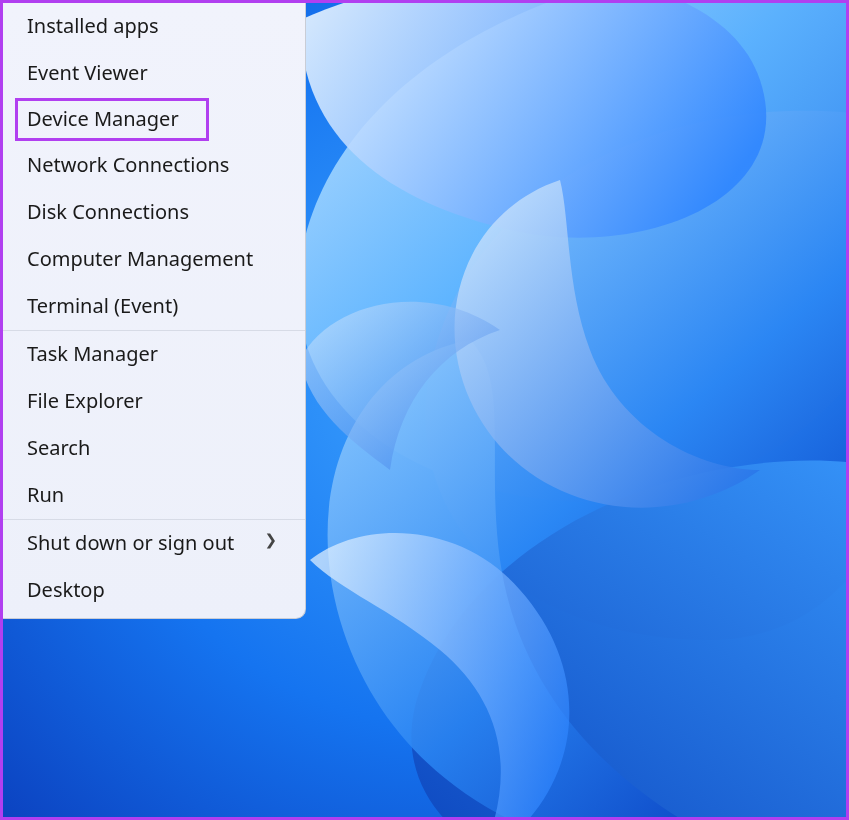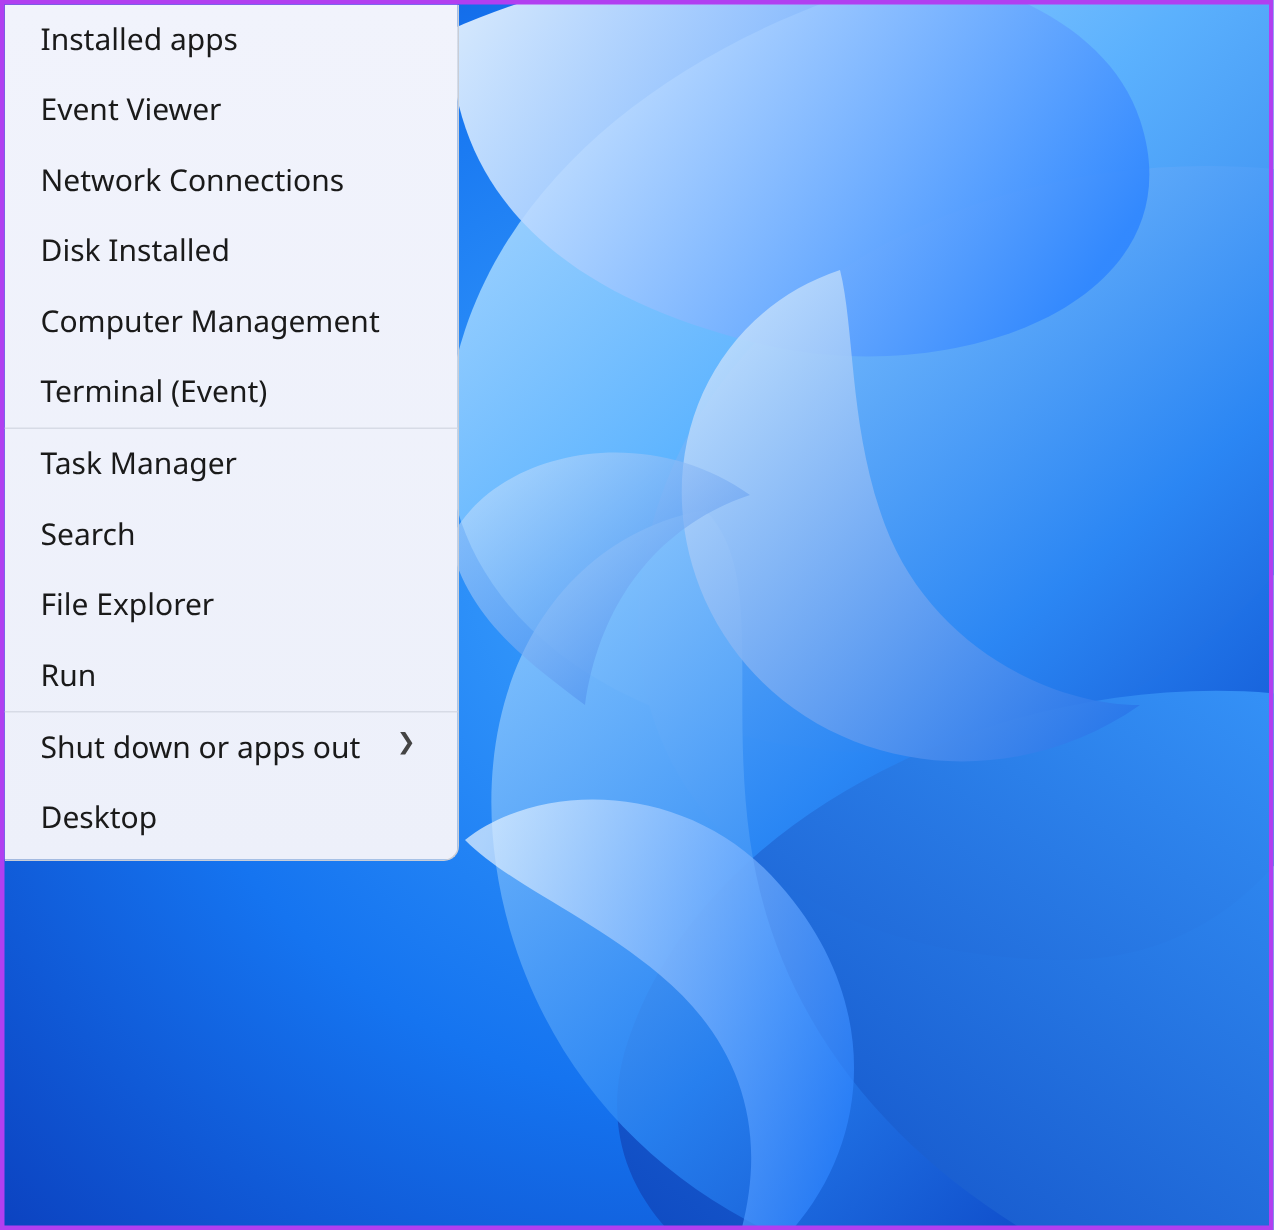--- a/index.html
+++ b/index.html
@@ -166,52 +166,55 @@
 </div>
 
 <div class="menu">
 
   <div class="item">
     <span>Installed apps</span>
   </div>
   <div class="item">
     <span>Event Viewer</span>
   </div>
+  <div class="item annotated">
+    <span>Device Manager</span>
+  </div>
   <div class="item">
     <span>Network Connections</span>
   </div>
   <div class="item">
-    <span>Disk Installed</span>
+    <span>Disk Connections</span>
   </div>
   <div class="item">
     <span>Computer Management</span>
   </div>
   <div class="item">
     <span>Terminal (Event)</span>
   </div>
 
   <div class="sep"></div>
 
   <div class="item">
     <span>Task Manager</span>
   </div>
   <div class="item">
+    <span>File Explorer</span>
+  </div>
+  <div class="item">
     <span>Search</span>
   </div>
   <div class="item">
-    <span>File Explorer</span>
-  </div>
-  <div class="item">
     <span>Run</span>
   </div>
 
   <div class="sep"></div>
 
   <div class="item">
-    <span>Shut down or apps out</span>
+    <span>Shut down or sign out</span>
     <span class="chev">❯</span>
   </div>
   <div class="item">
     <span>Desktop</span>
   </div>
 
 </div>
 
 <div class="frame"></div>
 

